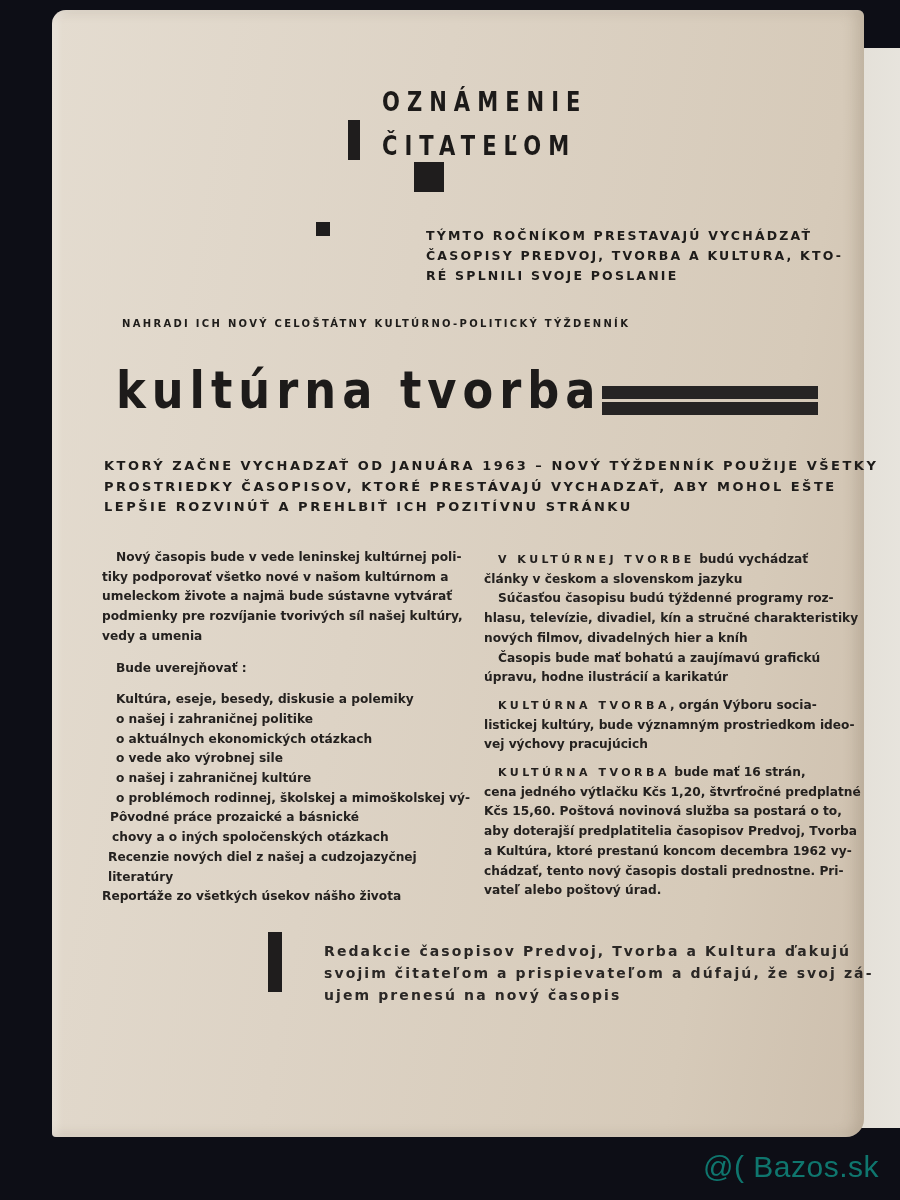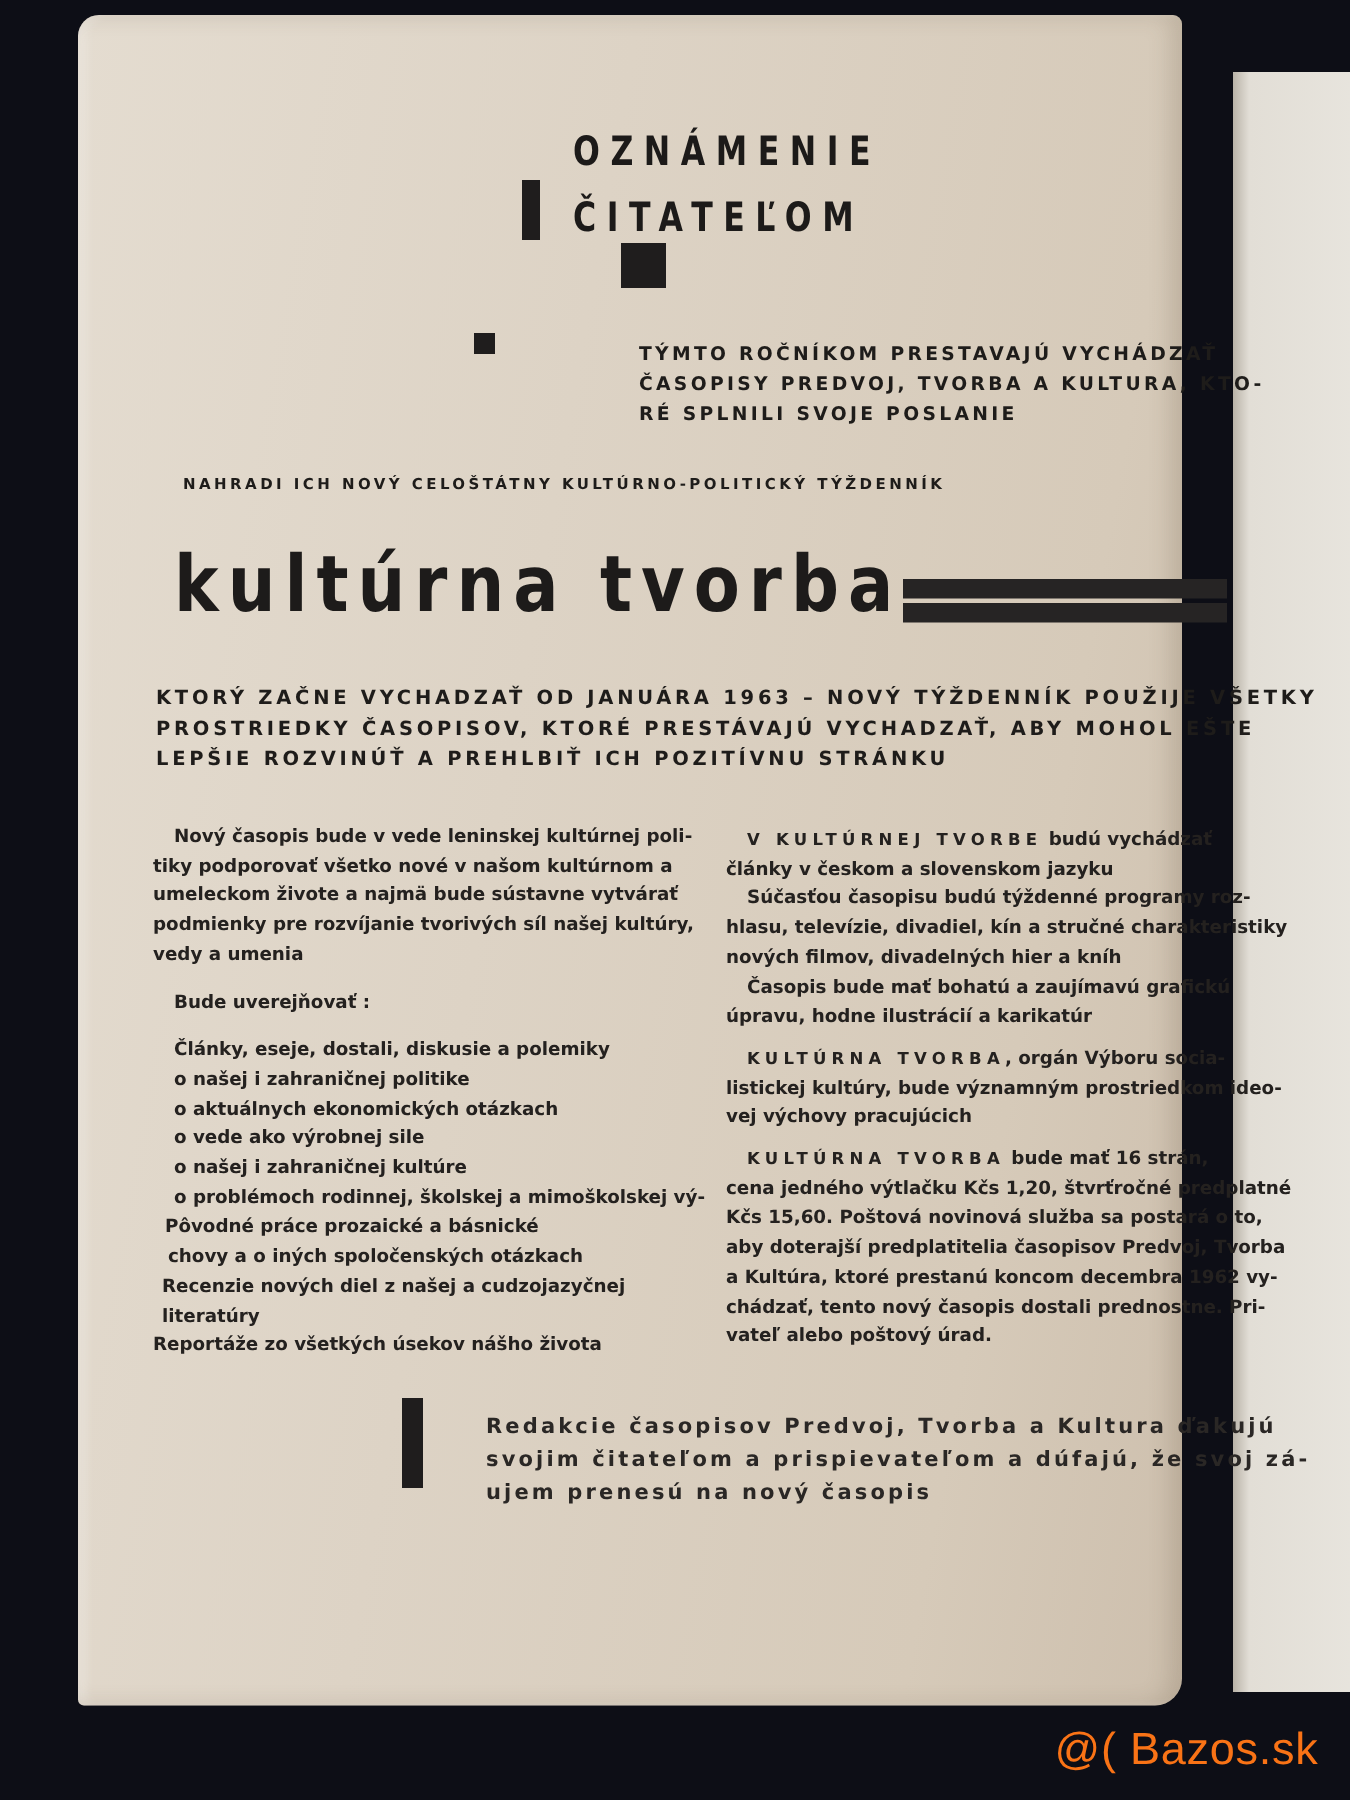--- a/index.html
+++ b/index.html
@@ -7,25 +7,24 @@
       width: 900px; height: 1200px; overflow: hidden; position: relative;
       background: #0d0e16;
       font-family: "DejaVu Sans", sans-serif;
       color: #1e1c1a;
     }
     .next-page {
       position: absolute; left: 822px; top: 48px; width: 90px; height: 1080px;
       background: linear-gradient(90deg, #b9b3a8 0%, #e2ded6 12%, #e8e5de 100%);
     }
     .page {
-      position: absolute; left: 52px; top: 10px; width: 700px; height: 1127px;
+      position: absolute; left: 52px; top: 10px; width: 812px; height: 1127px;
       background: linear-gradient(100deg, #e4dcd0 0%, #ddd3c5 40%, #d6cab9 80%, #cdbfad 100%);
       border-radius: 14px 6px 18px 4px;
       box-shadow: inset -8px 0 14px rgba(90,70,50,0.18), inset 6px 0 6px rgba(255,255,255,0.25);
-      padding-left: 36px;
     }
     .abs { position: absolute; }
     .title1, .title2 {
       font-family: "DejaVu Sans", sans-serif; font-weight: bold;
       font-size: 27px; letter-spacing: 9px; color: #1c1a19;
       transform: scaleX(0.78); transform-origin: left top; white-space: nowrap;
     }
     .title1 { left: 330px; top: 76px; }
     .title2 { left: 330px; top: 120px; }
     .block { background: #1f1d1d; }
@@ -50,21 +49,21 @@
     .p-indent { padding-left: 14px; }
     .spaced-caps { letter-spacing: 3.5px; font-size: 11px; }
     .gap { height: 8px; }
     .gap2 { height: 12px; }
     .thanks {
       left: 272px; top: 930px; font-weight: bold; font-size: 14px; letter-spacing: 2.1px;
       line-height: 22px; color: #2a2725; white-space: nowrap;
     }
     .watermark {
       position: absolute; left: 703px; top: 1150px;
-      font-family: "Liberation Sans", sans-serif; font-size: 30px; color: #f97316; letter-spacing: 0.5px;
+      font-family: "Liberation Sans", sans-serif; font-size: 30px; color: #0f766e; letter-spacing: 0.5px;
     }
   </style>
 </head>
 <body>
 
 <div class="next-page">
   
 </div>
 
 <div class="page">
@@ -95,21 +94,21 @@
 
   <div class="abs body-text col-l">
     <div class="p-indent">Nový časopis bude v vede leninskej kultúrnej poli-</div>
     <div>tiky podporovať všetko nové v našom kultúrnom a</div>
     <div>umeleckom živote a najmä bude sústavne vytvárať</div>
     <div>podmienky pre rozvíjanie tvorivých síl našej kultúry,</div>
     <div>vedy a umenia</div>
     <div class="gap2"></div>
     <div class="p-indent">Bude uverejňovať :</div>
     <div class="gap2"></div>
-    <div class="p-indent">Články, eseje, dostali, diskusie a polemiky</div>
+    <div class="p-indent">Kultúra, eseje, besedy, diskusie a polemiky</div>
     <div class="p-indent">o našej i zahraničnej politike</div>
     <div class="p-indent">o aktuálnych ekonomických otázkach</div>
     <div class="p-indent">o vede ako výrobnej sile</div>
     <div class="p-indent">o našej i zahraničnej kultúre</div>
     <div class="p-indent">o problémoch rodinnej, školskej a mimoškolskej vý-</div>
     <div style="padding-left:8px;">Pôvodné práce prozaické a básnické</div>
     <div style="padding-left:10px;">chovy a o iných spoločenských otázkach</div>
     <div style="padding-left:6px;">Recenzie nových diel z našej a cudzojazyčnej</div>
     <div style="padding-left:6px;">literatúry</div>
     <div>Reportáže zo všetkých úsekov nášho života</div>

